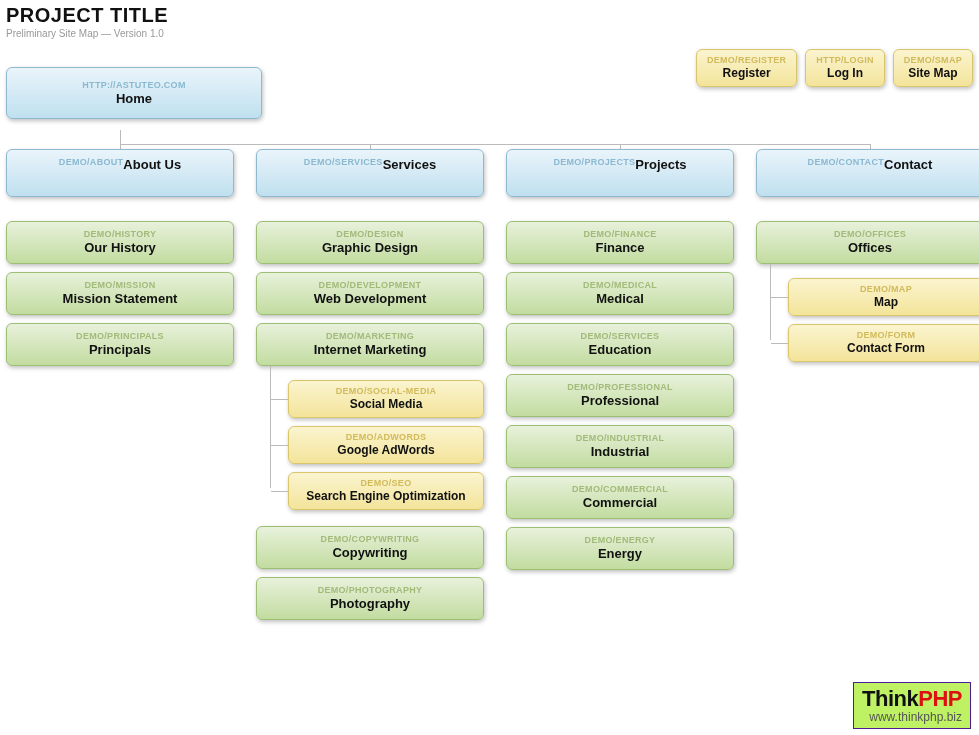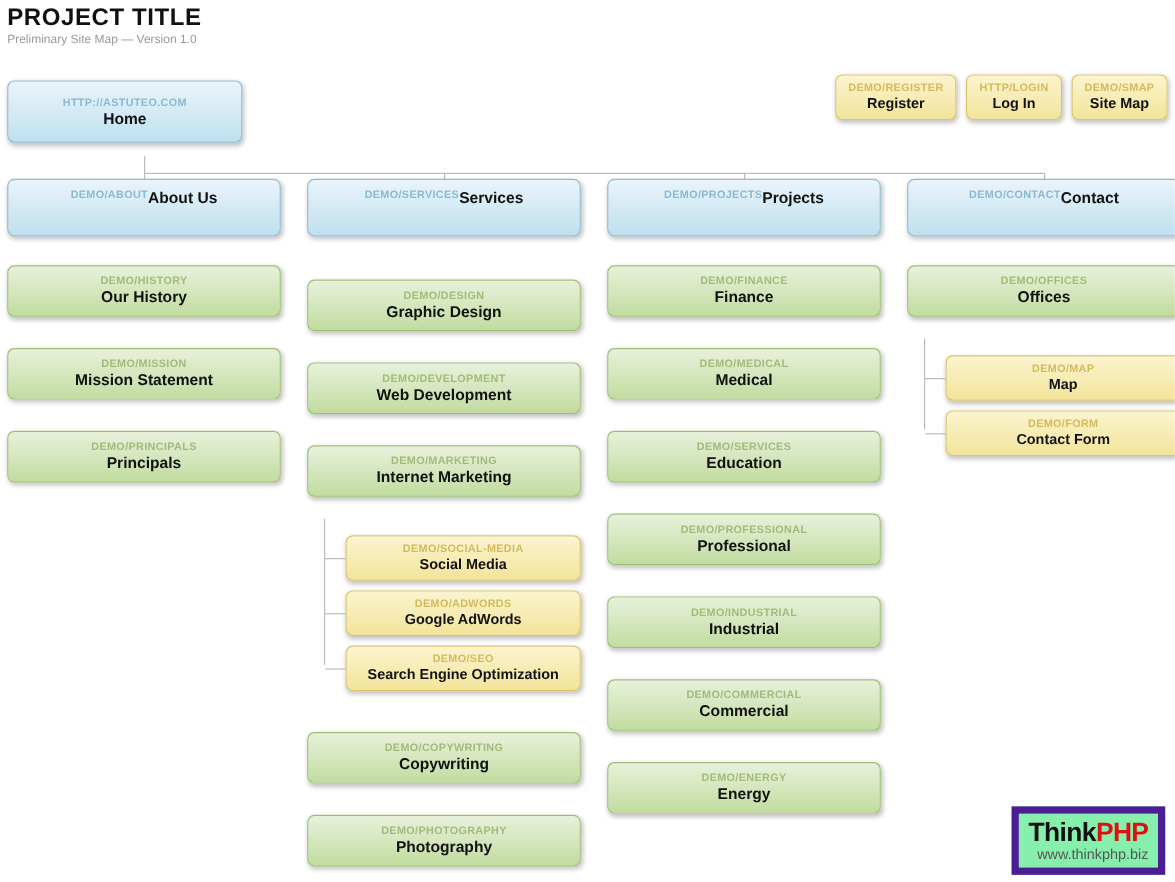--- a/index.html
+++ b/index.html
@@ -11,21 +11,21 @@
     position: relative;
     overflow: hidden;
   }
   .header { padding: 4px 0 10px 6px; }
   .title { font-size: 20px; font-weight: bold; letter-spacing: 0.5px; color:#111; }
   .subtitle { font-size: 10px; color: #999; margin-top: 1px; }
 
   
   .util-row {
     position: absolute;
-    top: 62px;
+    top: 49px;
     right: 6px;
     display: flex;
     gap: 8px;
   }
 
   
   .node {
     border: 1px solid rgba(0,0,0,0.25);
     border-radius: 6px;
     box-shadow: 1px 2px 4px rgba(0,0,0,0.25);
@@ -85,21 +85,21 @@
   }
   .col .section-head {
     width: 228px;
     height: 48px;
     display:flex;
     justify-content:center;
   }
   .children-stack {
     display: flex;
     flex-direction: column;
-    gap: 26px;
+    gap: 8px;
   }
   .children-stack .node { width: 228px; }
 
   
   .subgroup {
     position: relative;
     padding-left: 32px;
     display: flex;
     flex-direction: column;
     gap: 8px;
@@ -136,33 +136,33 @@
     width: 1px;
     background: #bbb;
   }
 
   
   .home-wrap {
     padding: 0 6px;
     margin-top: 18px;
   }
   .home-node {
-    width: 196px;
+    width: 256px;
     height: 52px;
     display:flex;flex-direction:column;justify-content:center;
   }
 
   
   .logo-box {
     position: absolute;
     right: 8px;
     bottom: 6px;
-    border: 6px solid #4c1d95;
+    border: 1px solid #4c1d95;
     padding: 3px 8px 4px 8px;
-    background: #86efac;
+    background: #bef264;
     text-align: right;
   }
   .logo-think, .logo-php { font-size: 22px; font-weight: 900; letter-spacing: -0.5px; }
   .logo-think { color: #111; }
   .logo-php { color: #d11; }
   .logo-url { font-size: 12px; color: #555; margin-top:-2px; }
 </style>
 </head>
 <body>
 
@@ -221,21 +221,21 @@
         <div class="label">Principals</div>
       </div>
     </div>
   </div>
 
   <div class="col">
     <div class="node c-blue section-head">
       <div class="path">DEMO/SERVICES</div>
       <div class="label">Services</div>
     </div>
-    <div class="children-stack" style="margin-top:26px;">
+    <div class="children-stack" style="margin-top:14px;">
       <div class="node c-green">
         <div class="path">DEMO/DESIGN</div>
         <div class="label">Graphic Design</div>
       </div>
       <div class="node c-green">
         <div class="path">DEMO/DEVELOPMENT</div>
         <div class="label">Web Development</div>
       </div>
       <div class="node c-green">
         <div class="path">DEMO/MARKETING</div>

